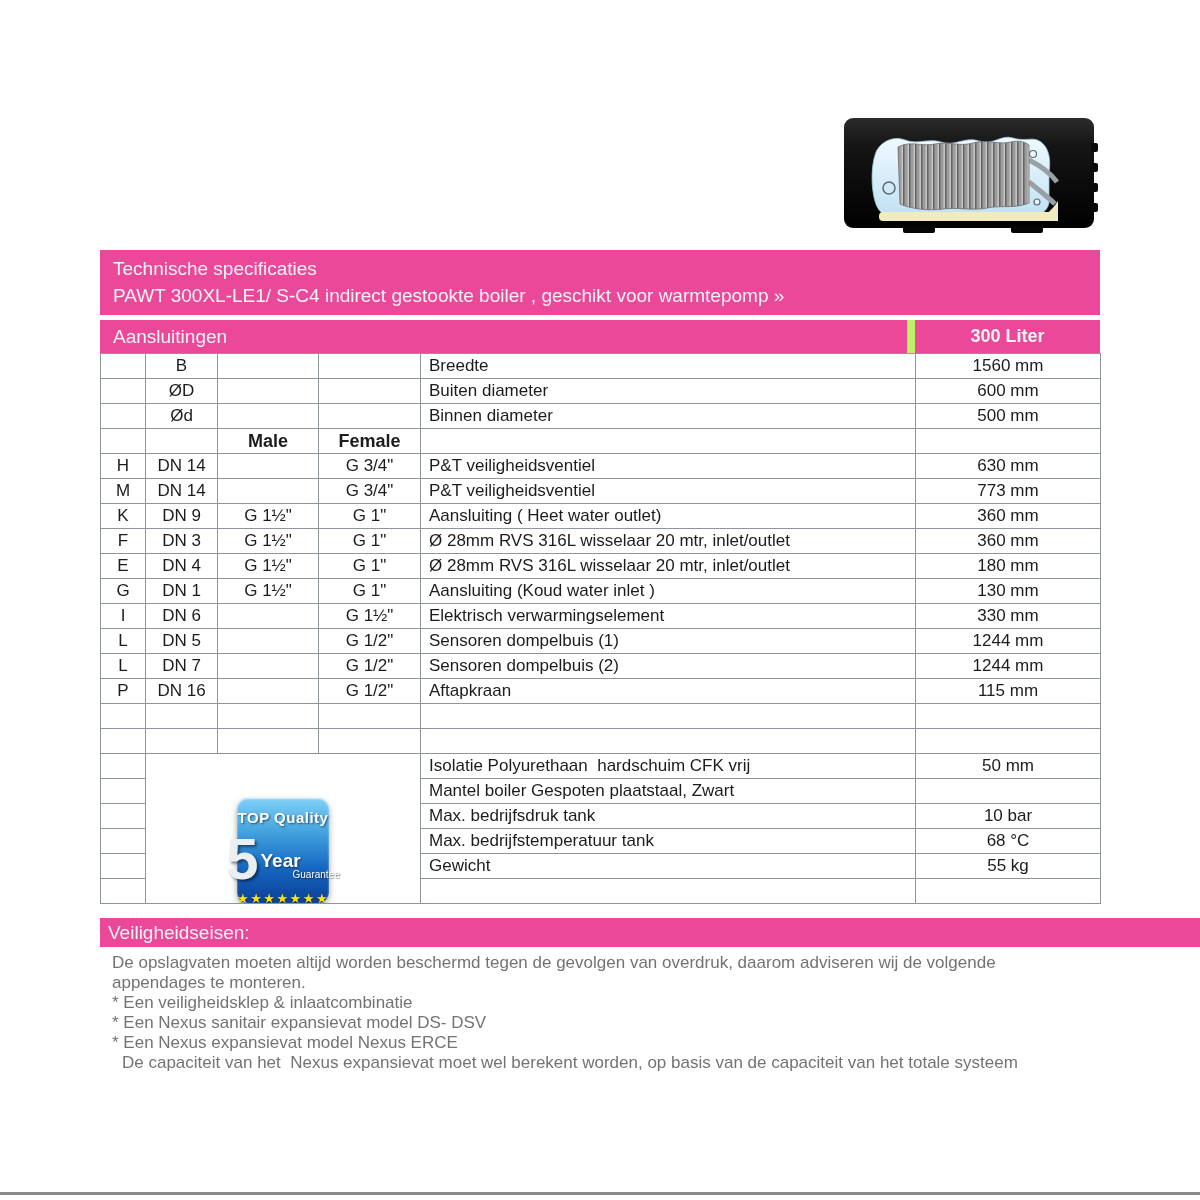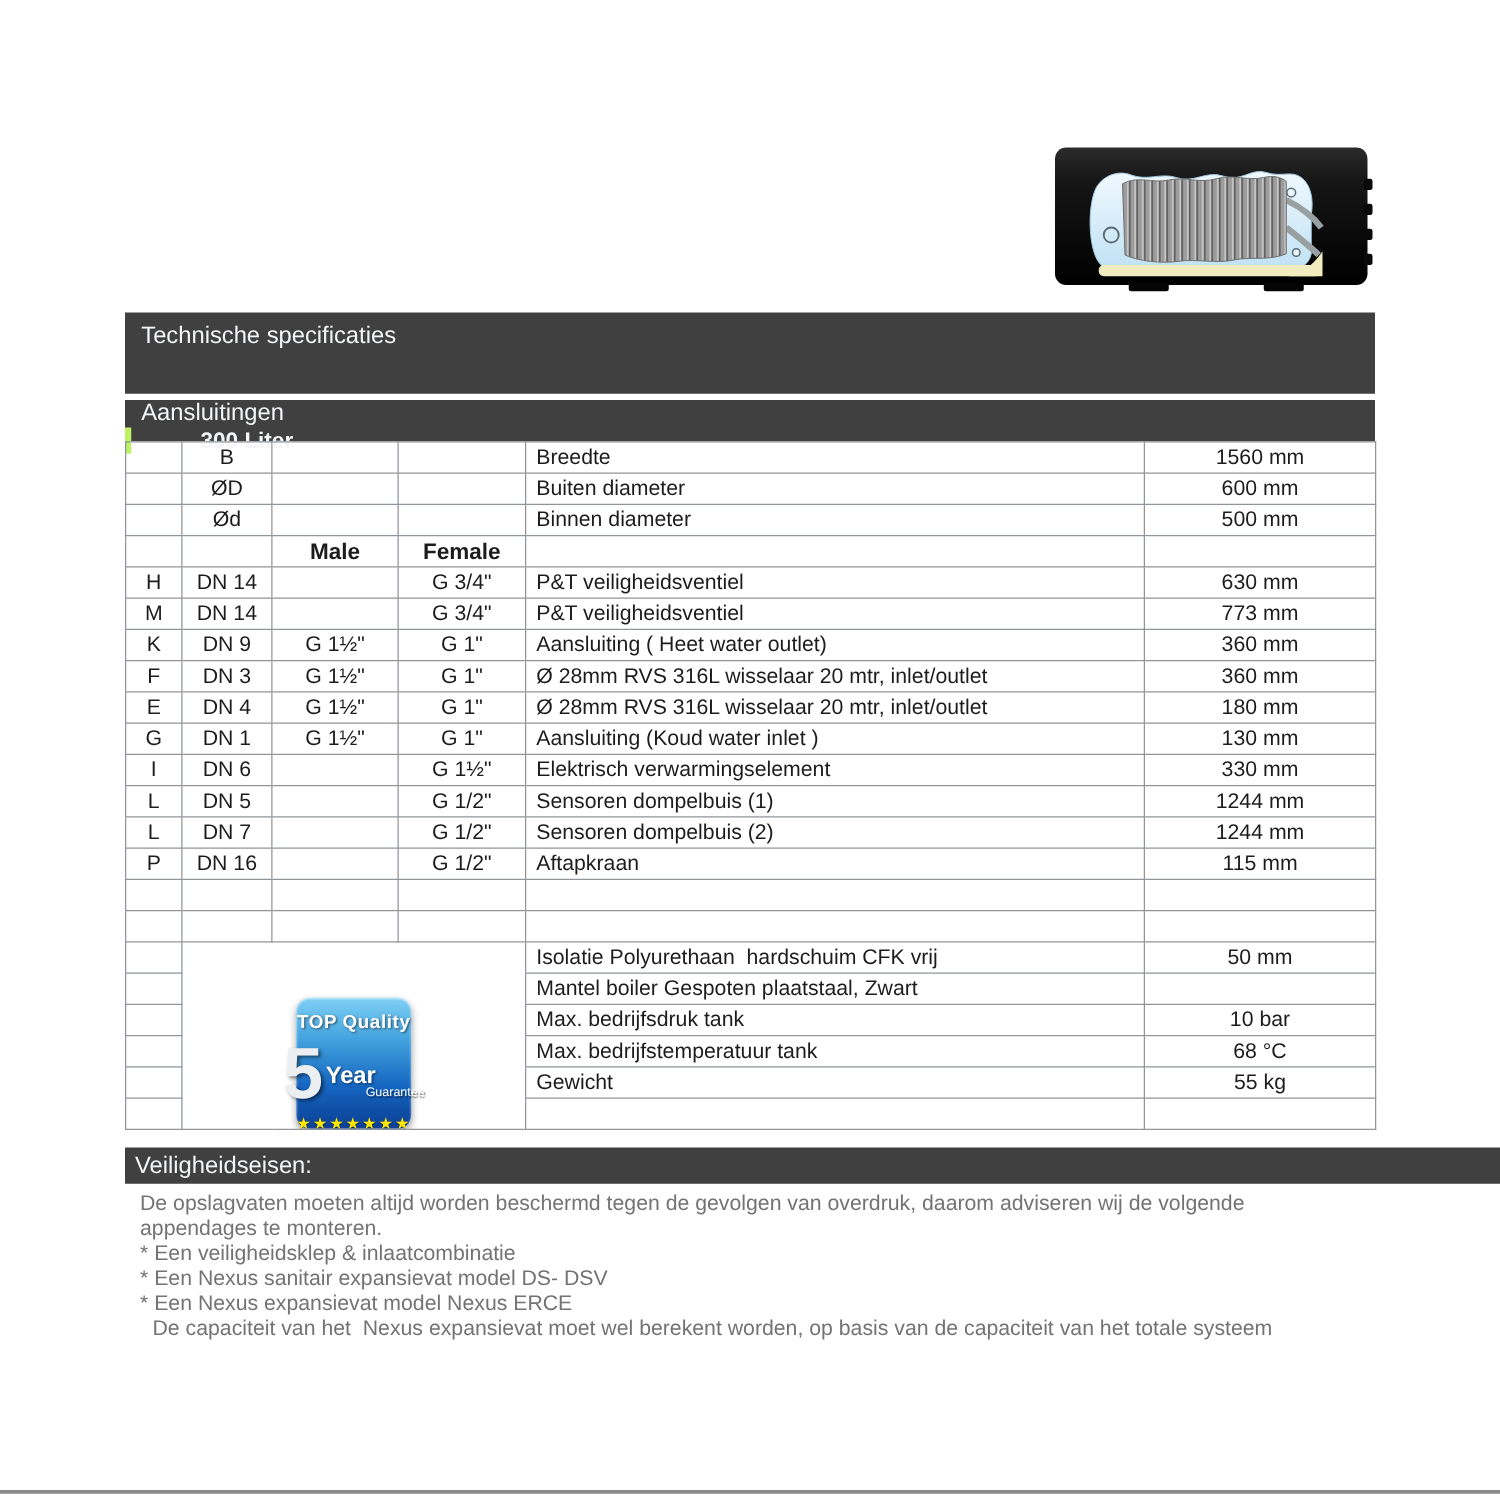--- a/index.html
+++ b/index.html
@@ -4,28 +4,28 @@
 <style>
   html,body{margin:0;padding:0;}
   body{
     width:1200px;height:1200px;background:#ffffff;
     font-family:"Liberation Sans", sans-serif;
     position:relative;overflow:hidden;color:#1c1c1c;
   }
   .abs{position:absolute;}
 
   
-  .bar{background:#404040;color:#f3f5f6;}
+  .bar{background:#ec4899;color:#f3f5f6;}
   .title-bar{left:100px;top:250px;width:1000px;height:65px;box-sizing:border-box;padding:6px 0 0 13px;}
   .title-bar .l1{font-size:19px;line-height:26px;}
   .title-bar .l2{font-size:19px;line-height:27px;}
 
-  .conn-bar{left:100px;top:320px;width:1000px;height:33px;display:flex;align-items:stretch;box-sizing:border-box;flex-direction:column;}
+  .conn-bar{left:100px;top:320px;width:1000px;height:33px;display:flex;align-items:stretch;box-sizing:border-box;}
   .conn-bar .lbl{font-size:19px;display:flex;align-items:center;padding-left:13px;flex:1;}
-  .conn-bar .cap{width:185px;border-left:5px solid #bef264;display:flex;align-items:center;justify-content:center;font-weight:bold;font-size:18px;}
+  .conn-bar .cap{width:185px;border-left:8px solid #bef264;display:flex;align-items:center;justify-content:center;font-weight:bold;font-size:18px;}
 
   
   table.spec{
     position:absolute;left:100px;top:353px;width:1000px;
     border-collapse:collapse;table-layout:fixed;font-size:17px;color:#1c1c1c;
   }
   table.spec td{
     border:1px solid #8f969b;height:24px;padding:0;
     text-align:center;overflow:hidden;white-space:nowrap;line-height:24px;
   }
@@ -90,20 +90,21 @@
   <path d="M186,44 C198,50 208,58 214,66" stroke="#98a0a4" stroke-width="5" fill="none"></path>
   <path d="M186,66 C196,74 206,82 212,88" stroke="#98a0a4" stroke-width="5" fill="none"></path>
   <path d="M55,31 C68,24 78,31 92,28 C106,25 116,31 130,27 C144,23 154,29 168,26 C176,24 182,26 186,29 L186,87 C172,93 158,89 144,92 C130,95 114,91 100,93 C86,95 68,93 57,88 Z" fill="url(#coilPat)" stroke="#6f6f6f" stroke-width="0.8"></path>
   <circle cx="46" cy="72" r="6" fill="none" stroke="#5a6b75" stroke-width="1.5"></circle>
   <circle cx="190" cy="38" r="3.5" fill="#eaf5fc" stroke="#5a6b75" stroke-width="1.2"></circle>
   <circle cx="194" cy="86" r="3" fill="#eaf5fc" stroke="#5a6b75" stroke-width="1.2"></circle>
 </svg>
 
 <div class="abs bar title-bar">
   <div class="l1">Technische specificaties</div>
+  <div class="l2">PAWT 300XL-LE1/ S-C4 indirect gestookte boiler , geschikt voor warmtepomp »</div>
 </div>
 
 <div class="abs bar conn-bar">
   <div class="lbl">Aansluitingen</div>
   <div class="cap">300 Liter</div>
 </div>
 
 <table class="spec">
   <colgroup>
       <col style="width:45px">

